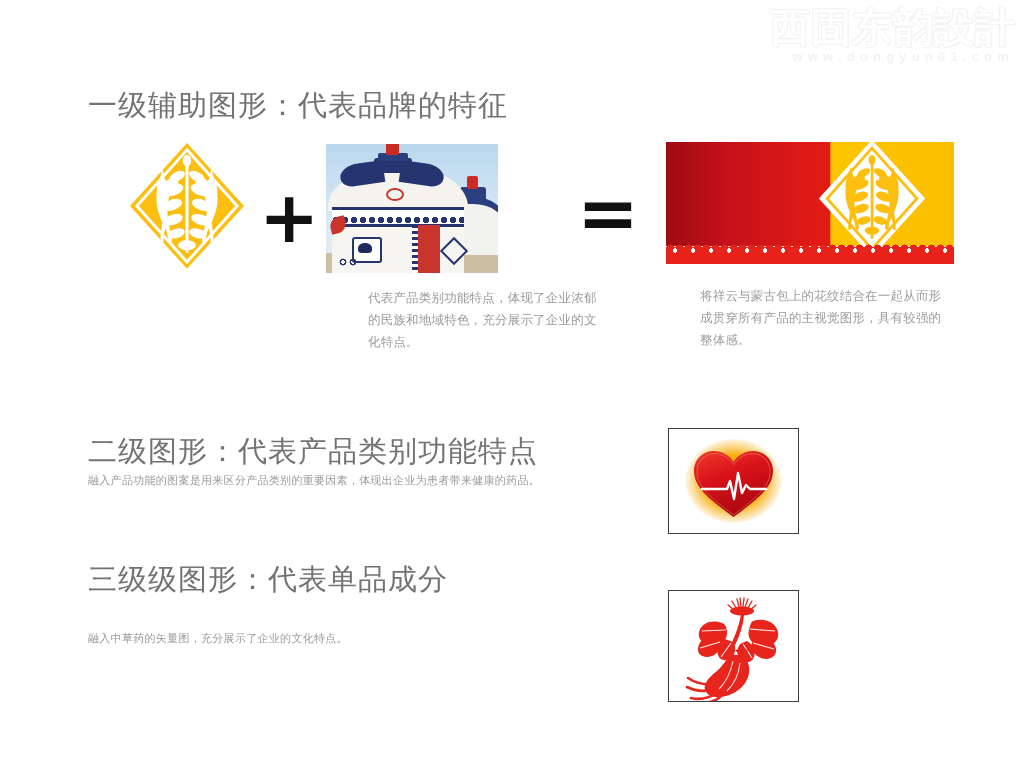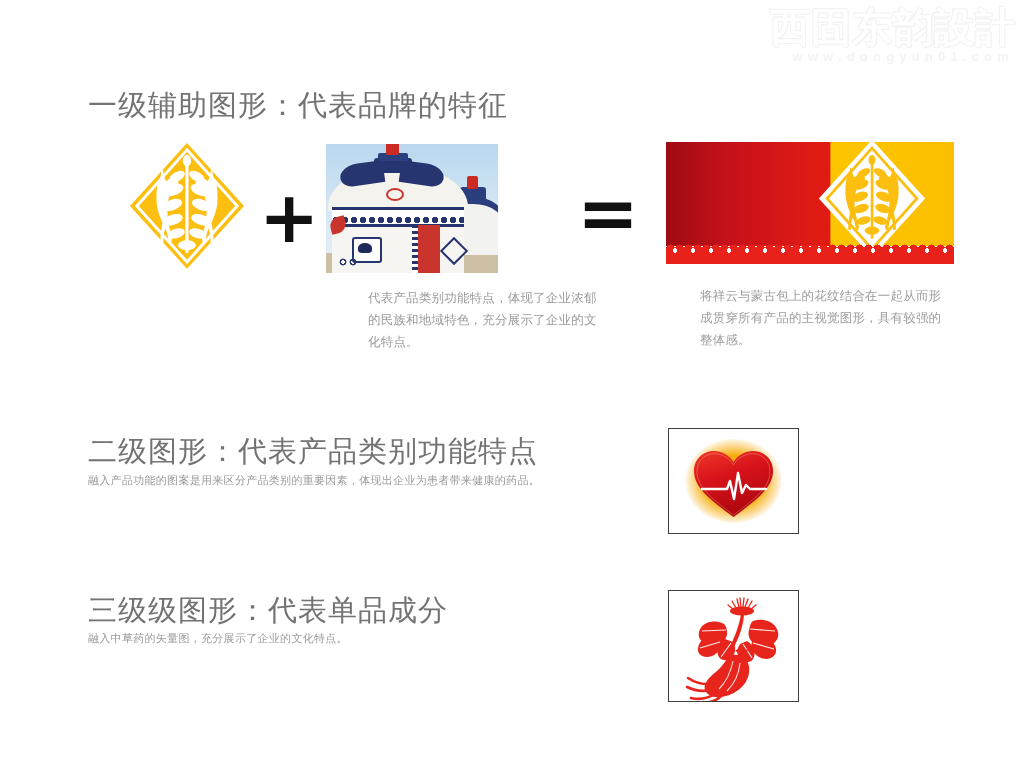--- a/index.html
+++ b/index.html
@@ -350,21 +350,21 @@
       <ellipse cx="64.5" cy="52" rx="48" ry="42" fill="url(#hglow)"></ellipse>
       <path d="M64.5 88 C40 70 25 58 25 42 C25 30 34 22 45 22 C53 22 60 26 64.5 33
                C69 26 76 22 84 22 C95 22 104 30 104 42 C104 58 89 70 64.5 88 Z" fill="url(#hfill)"></path>
       <path d="M64.5 86 C42 69 28 58 28 42.6 C28 31.6 36 24.6 45.4 24.6
                C53 24.6 59.4 28.4 64.5 35.6 C69.6 28.4 76 24.6 83.6 24.6
                C93 24.6 101 31.6 101 42.6 C101 58 87 69 64.5 86 Z" fill="none" stroke="#F2C28C" stroke-opacity="0.35" stroke-width="1"></path>
       <path d="M33 60 L58 60 L61 52 L65 70 L69 44 L73 64 L77 56 L81 60 L97 60" fill="none" stroke="#ffffff" stroke-width="2.4" stroke-linejoin="round" stroke-linecap="round"></path>
     </svg>
   </div>
 
-  <div class="h-main" style="left:88px;top:595px;">三级级图形：代表单品成分</div>
+  <div class="h-main" style="left:88px;top:564px;">三级级图形：代表单品成分</div>
   <div class="sec-body" style="left:88px;top:626px;width:520px;">融入中草药的矢量图，充分展示了企业的文化特点。</div>
 
   <div class="iconbox box-herb">
     <svg viewBox="0 0 129 110" xmlns="http://www.w3.org/2000/svg">
       <g fill="#E8251C">
 
         <g stroke="#E8251C" stroke-width="1.3" stroke-linecap="round">
           <path d="M70 16 L68 8"></path>
             <path d="M72 16 L71 7"></path>
             <path d="M74 16 L75 7"></path>

